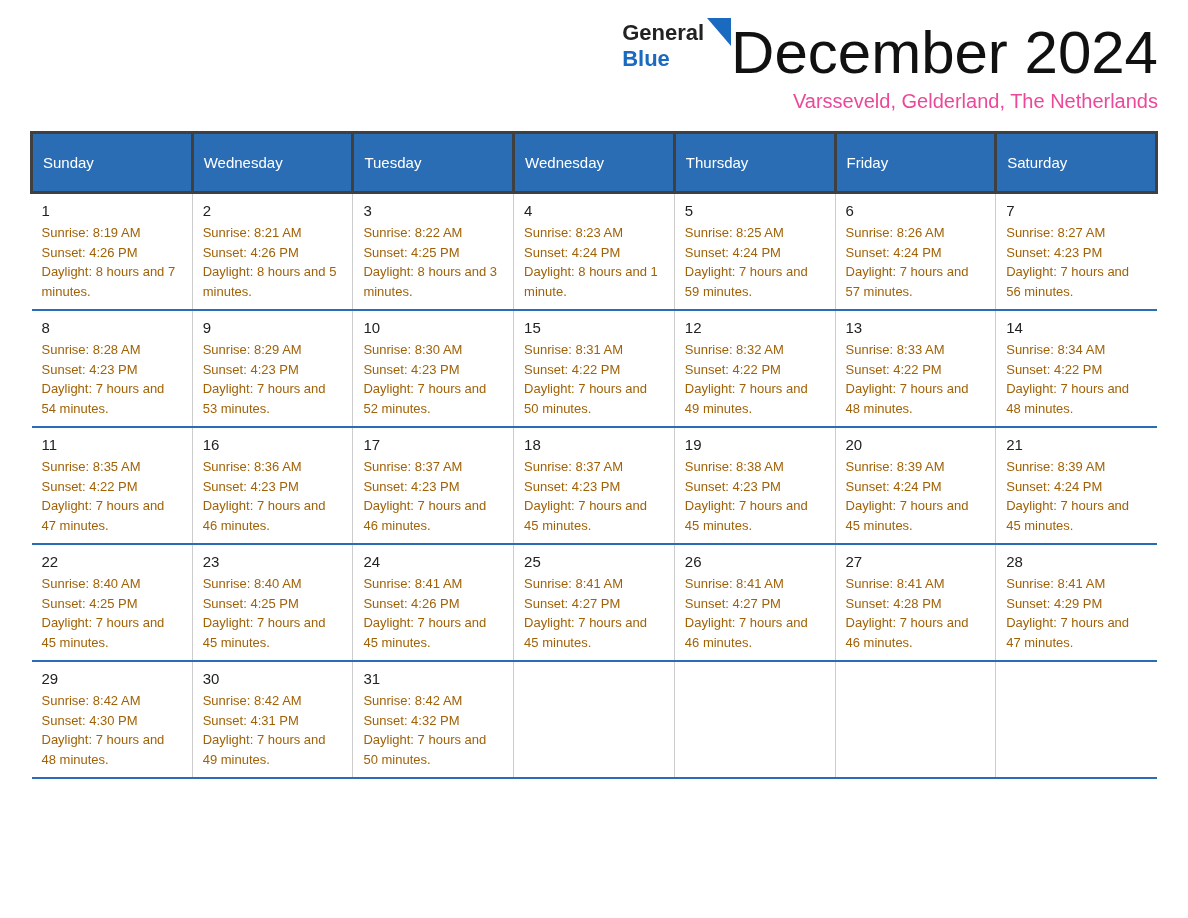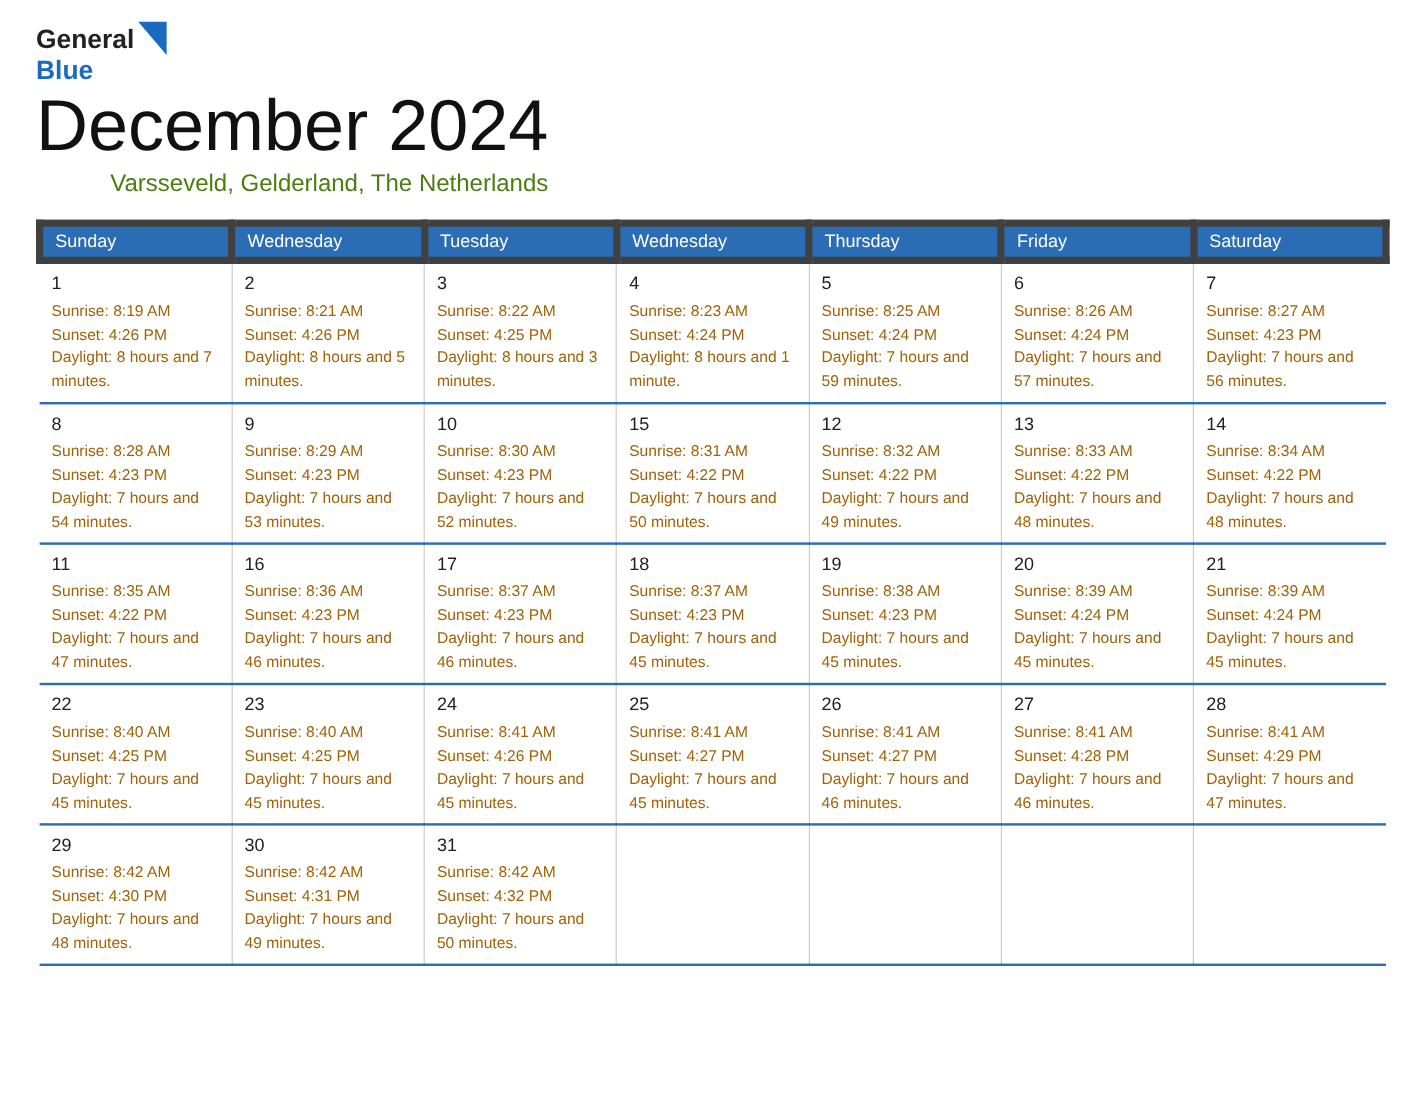--- a/index.html
+++ b/index.html
@@ -9,21 +9,20 @@
       color: #222;
       width: 1188px;
       min-height: 918px;
       padding: 20px 30px;
     }
     .header {
       display: flex;
       justify-content: flex-end;
       align-items: flex-start;
       margin-bottom: 18px;
-      flex-direction: column;
     }
     .logo-text-general {
       font-size: 22px;
       font-weight: bold;
       color: #222;
     }
     .logo-text-blue {
       font-size: 22px;
       font-weight: bold;
       color: #1a6bbf;
@@ -40,37 +39,37 @@
       text-align: right;
     }
     .month-year {
       font-size: 60px;
       font-weight: normal;
       color: #111;
       line-height: 1.1;
     }
     .location {
       font-size: 20px;
-      color: #4d7c0f;
+      color: #ec4899;
       margin-top: 4px;
     }
     table {
       width: 100%;
       border-collapse: collapse;
     }
     thead tr {
       background-color: #2a6db5;
     }
     thead th {
       color: #fff;
       font-size: 15px;
       font-weight: normal;
-      padding: 4px 10px;
+      padding: 20px 10px;
       text-align: left;
-      border: 6px solid #404040;
+      border: 3px solid #404040;
     }
     tbody tr {
       border-bottom: 2px solid #2a6db5;
     }
     tbody td {
       vertical-align: top;
       padding: 8px 10px;
       font-size: 13px;
       color: #222;
       border-right: 1px solid #ccc;

